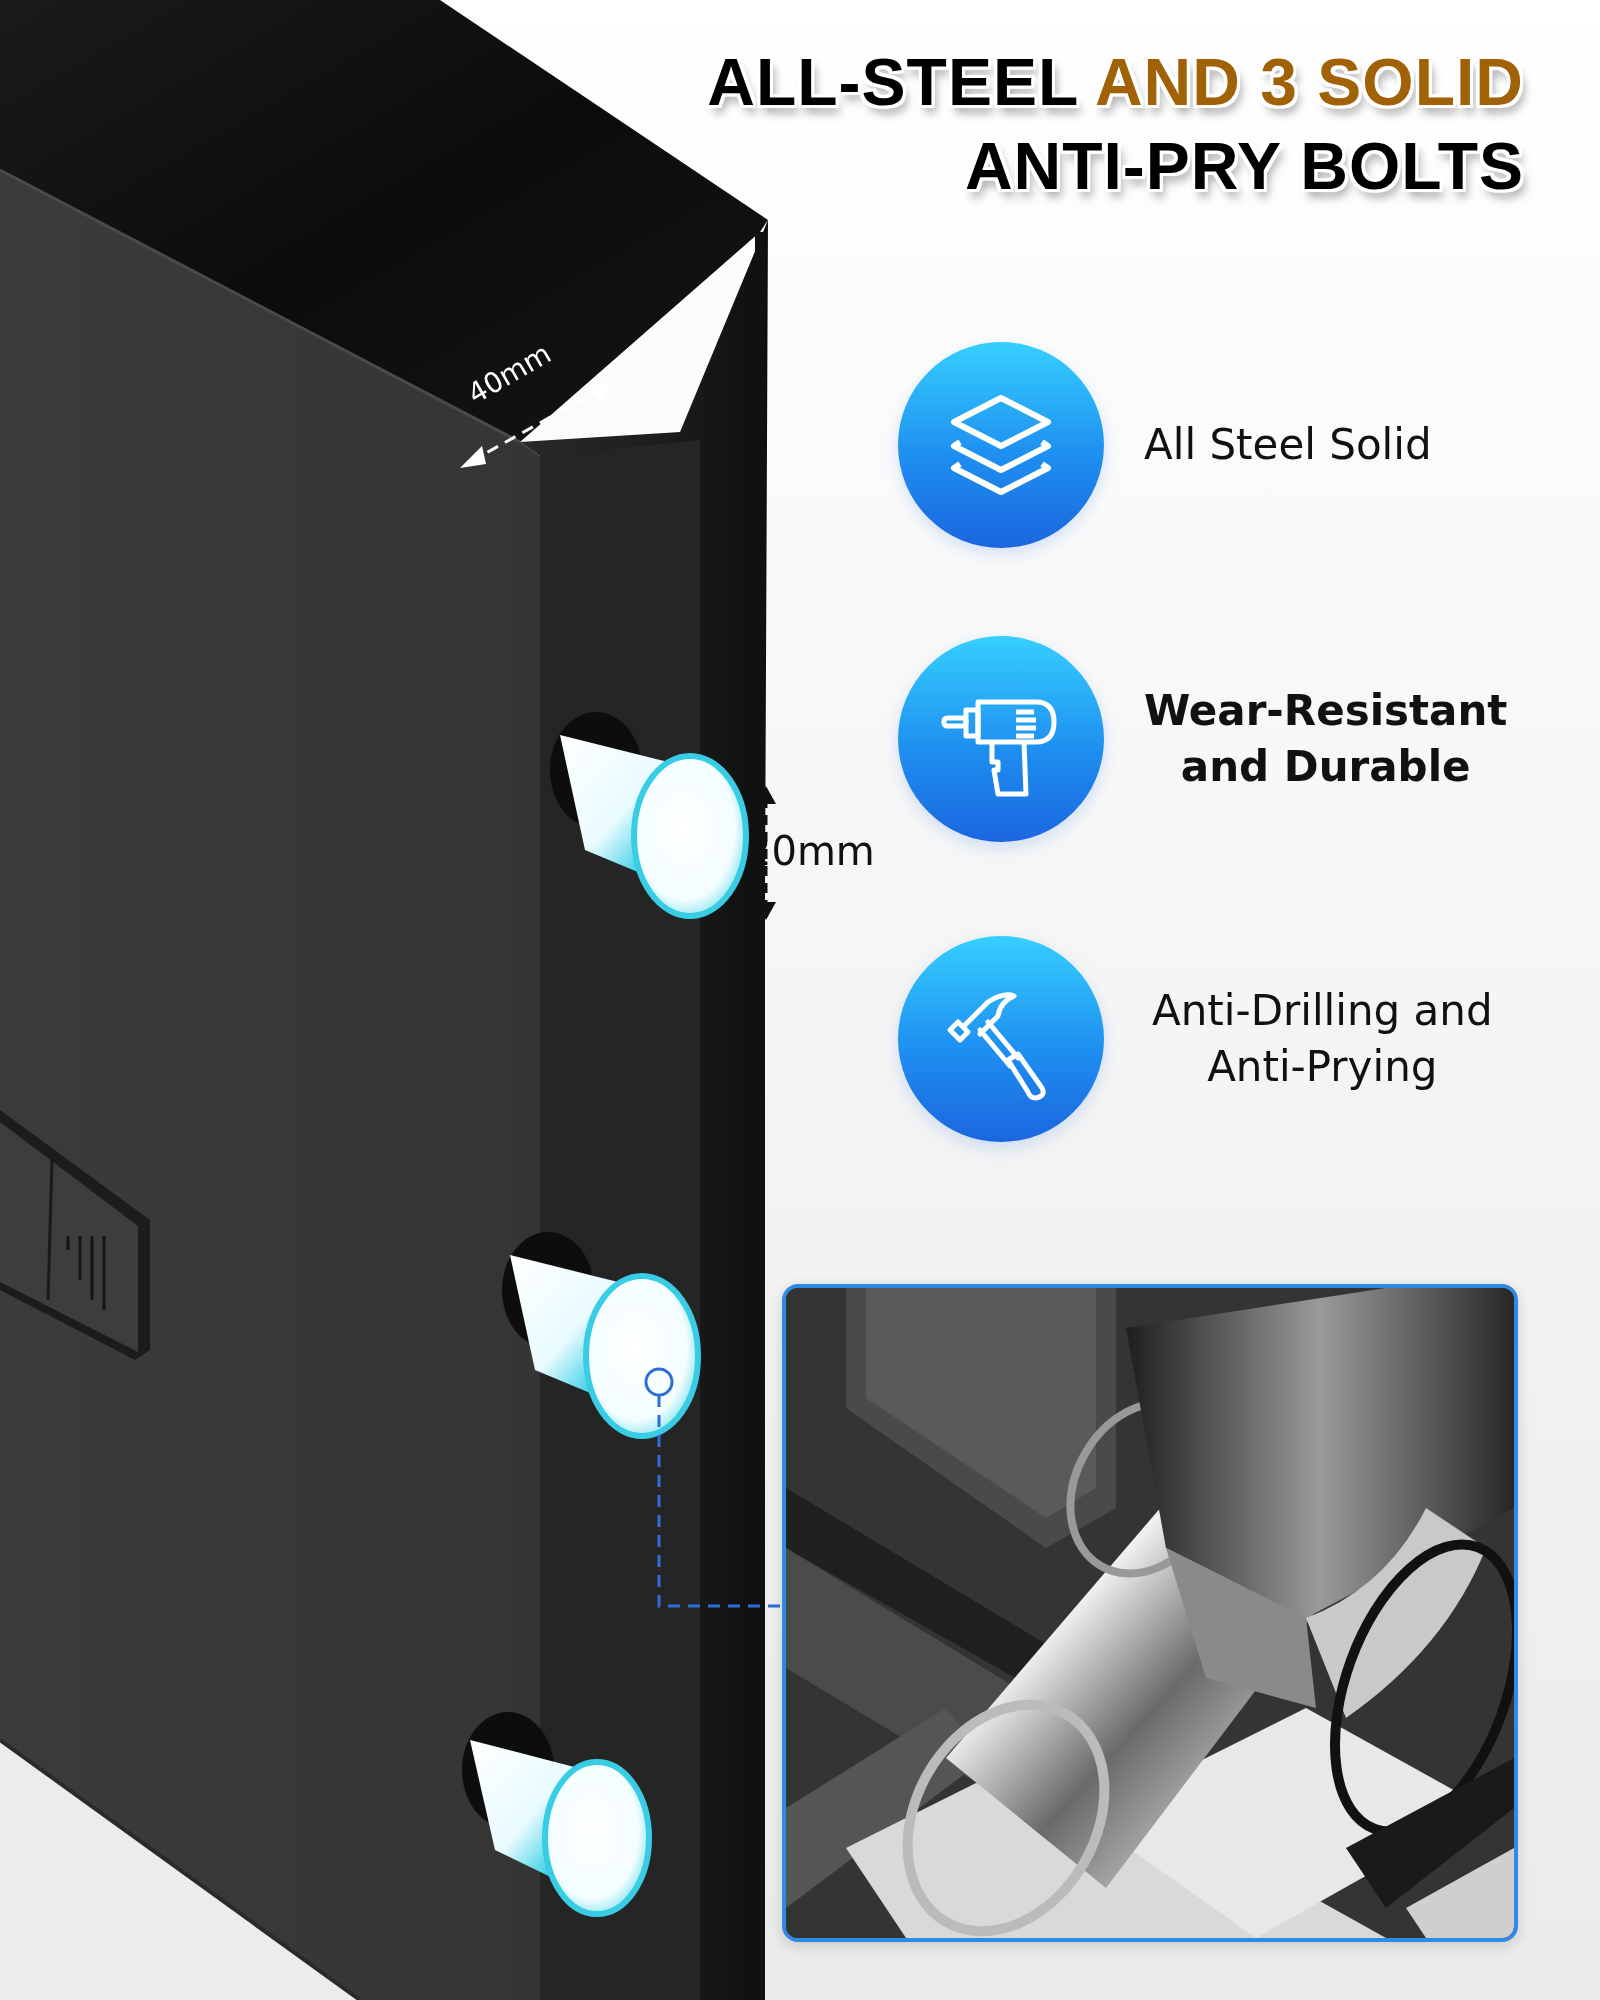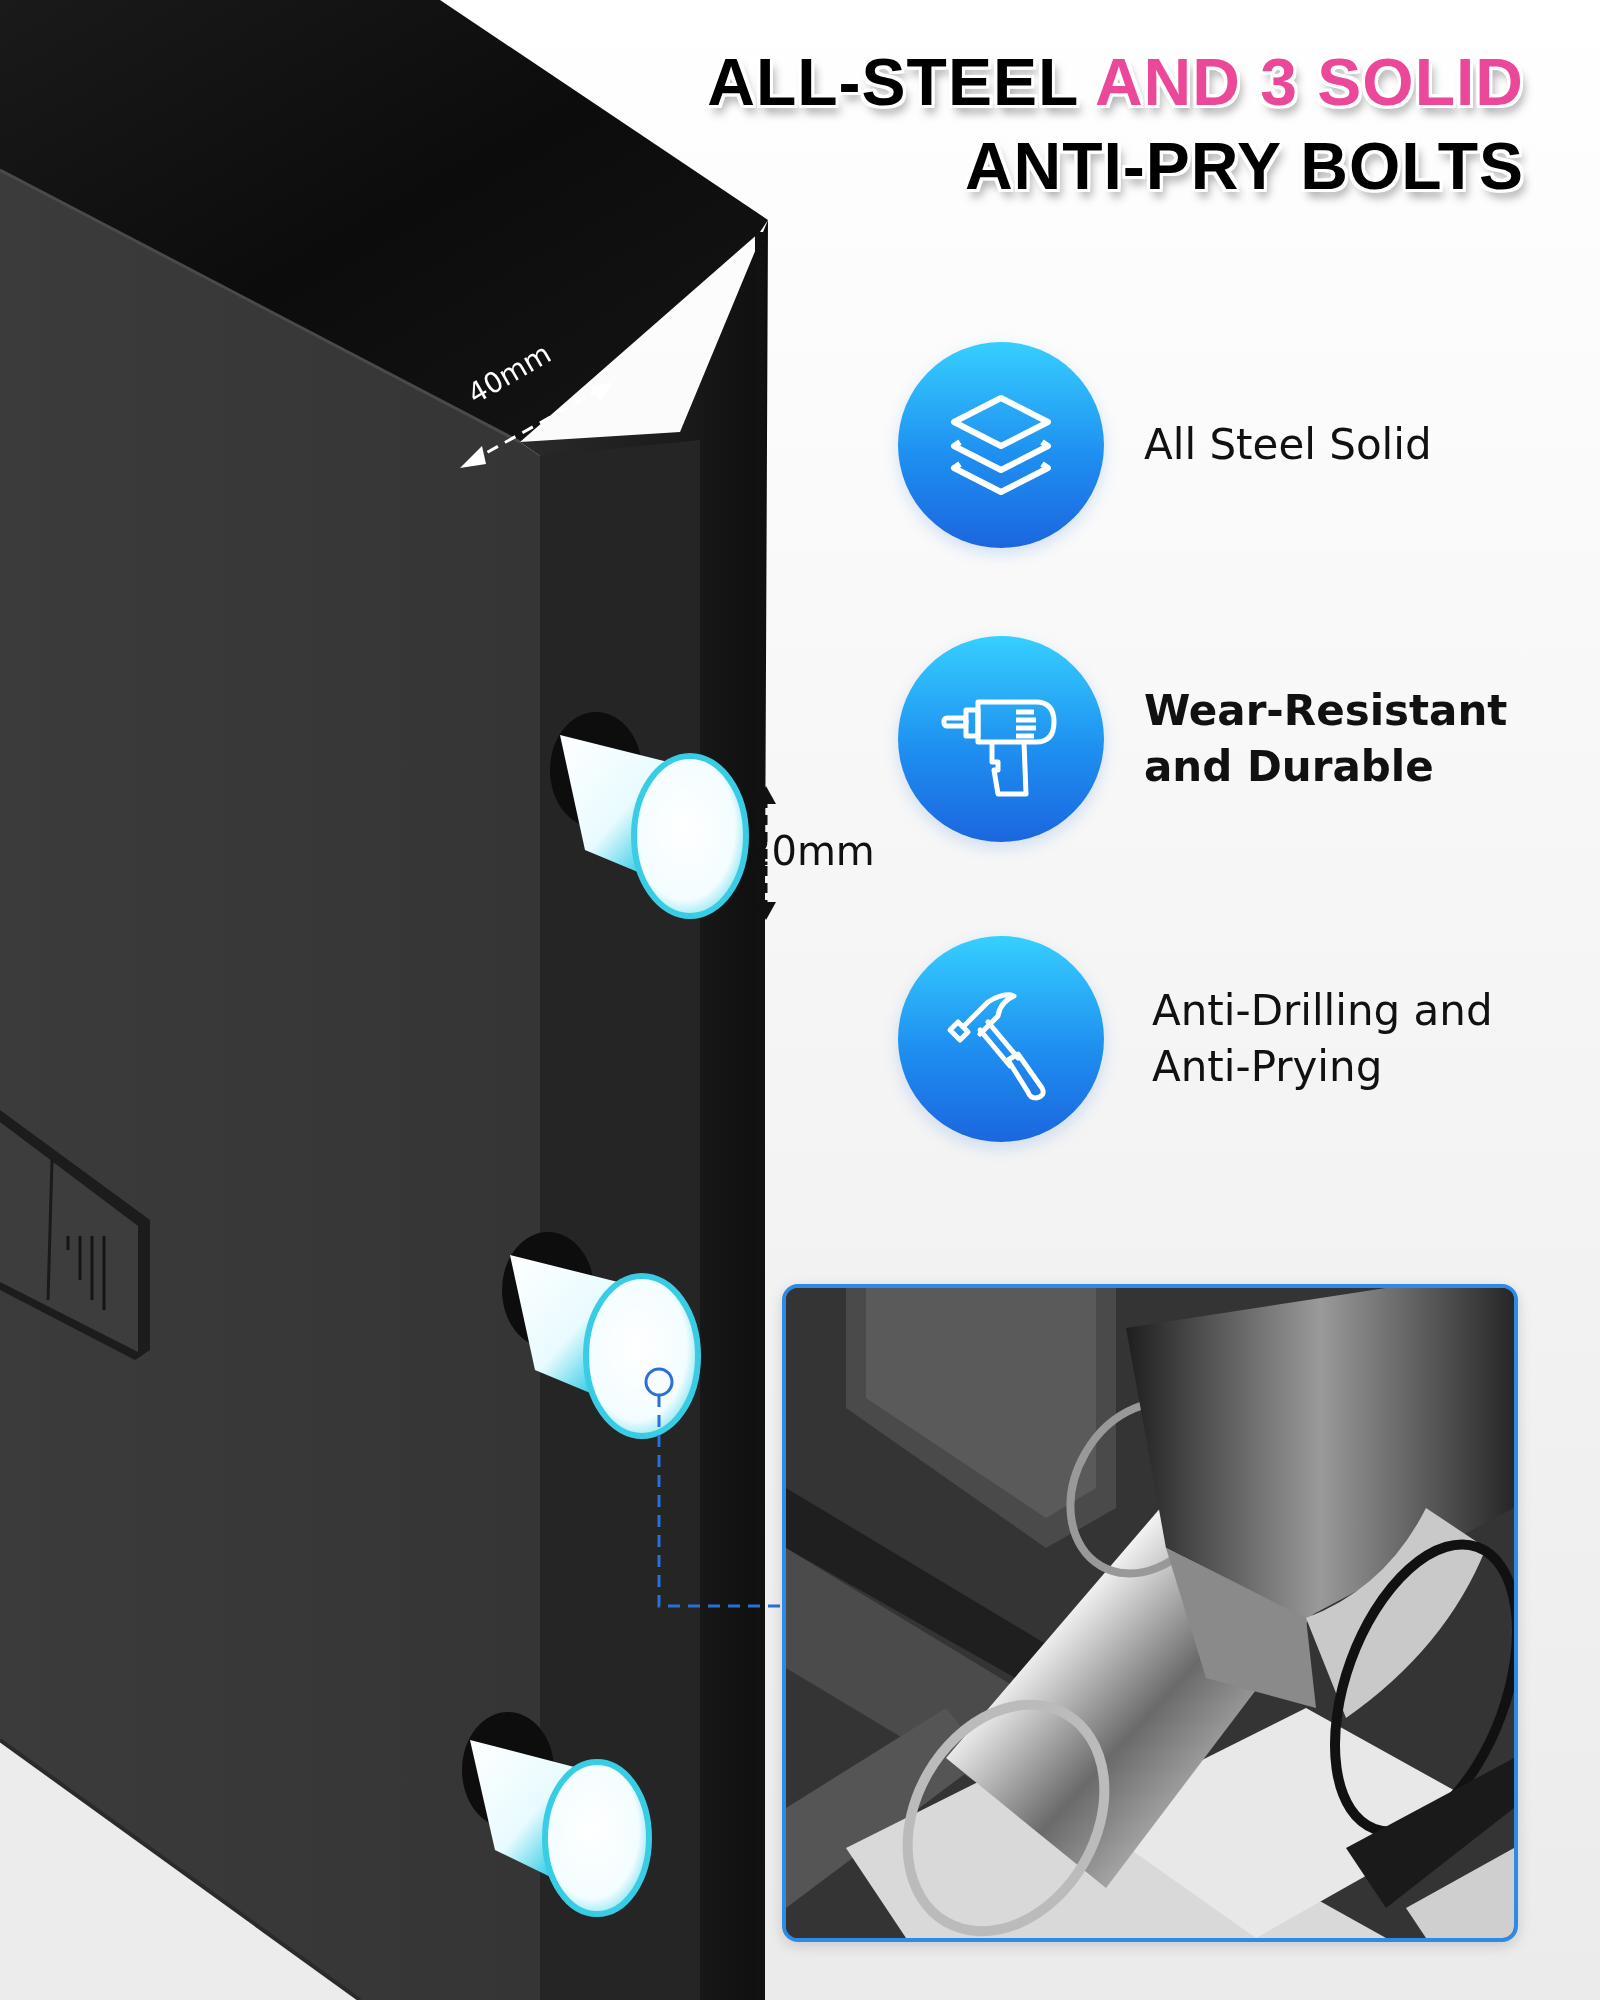--- a/index.html
+++ b/index.html
@@ -20,40 +20,41 @@
     font-size:66px; line-height:84px; letter-spacing:1px;
     color:#000;
     -webkit-text-stroke: 0px;
     text-shadow:
       -3px -3px 0 #fff, 3px -3px 0 #fff, -3px 3px 0 #fff, 3px 3px 0 #fff,
       0 -3px 0 #fff, 0 3px 0 #fff, -3px 0 0 #fff, 3px 0 0 #fff,
       4px 8px 10px rgba(0,0,0,0.35);
   }
   .headline .line { display:block; }
   .headline .blue {
-    color:#ec4899;
+    color:#a16207;
   }
 
   
   .feature {
     position:absolute; left:898px; display:flex; align-items:center;
   }
   .feature .badge {
     width:206px; height:206px; border-radius:50%;
     background: linear-gradient(180deg, #36cfff 0%, #1e8ff0 55%, #1b66df 100%);
     display:flex; align-items:center; justify-content:center;
     box-shadow: 0 6px 16px rgba(30,110,220,0.18);
     flex:0 0 auto;
   }
   .feature .badge svg { width:130px; height:130px; }
   .feature .label {
     margin-left:40px;
     font-family:"DejaVu Sans", sans-serif;
     font-size:42px; line-height:56px; color:#111;
     white-space:pre-line;
+    text-align:center;
   }
 
   
   .dim-40 {
     position:absolute; left:462px; top:382px;
     color:#fff; font-size:28px; font-family:"DejaVu Sans", sans-serif;
     transform:rotate(-30deg); transform-origin:left top;
   }
   .dim-20 {
     position:absolute; left:746px; top:828px;

